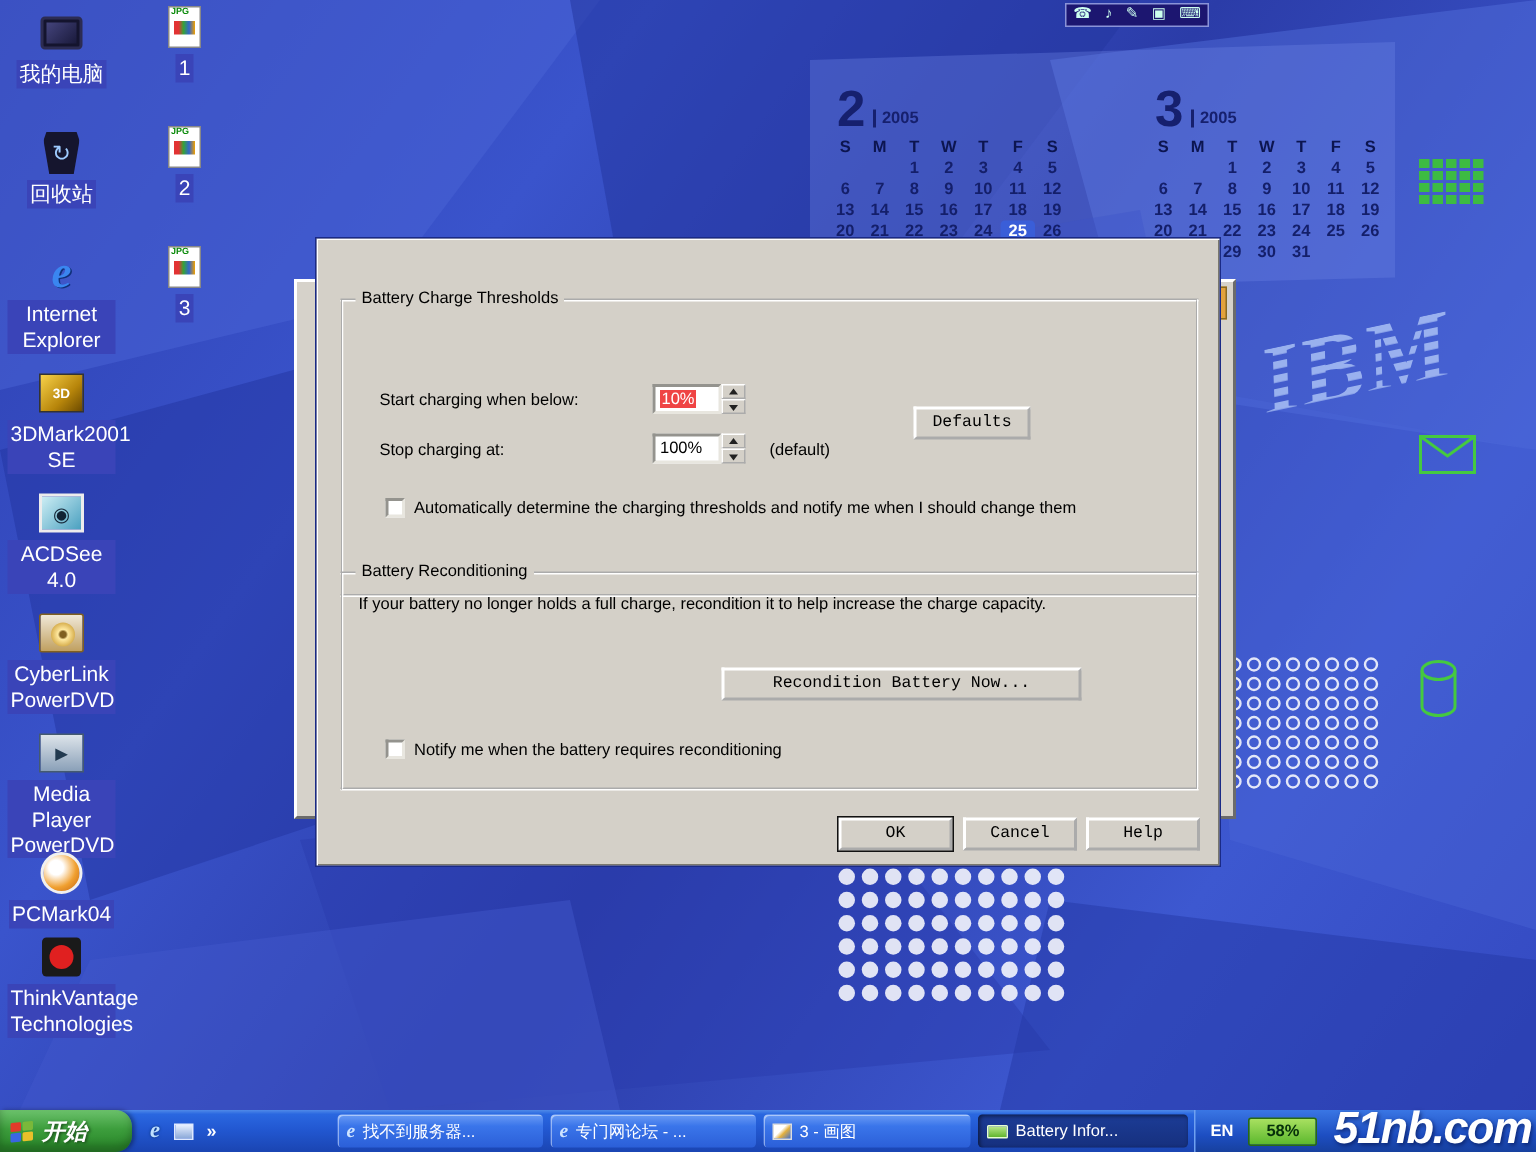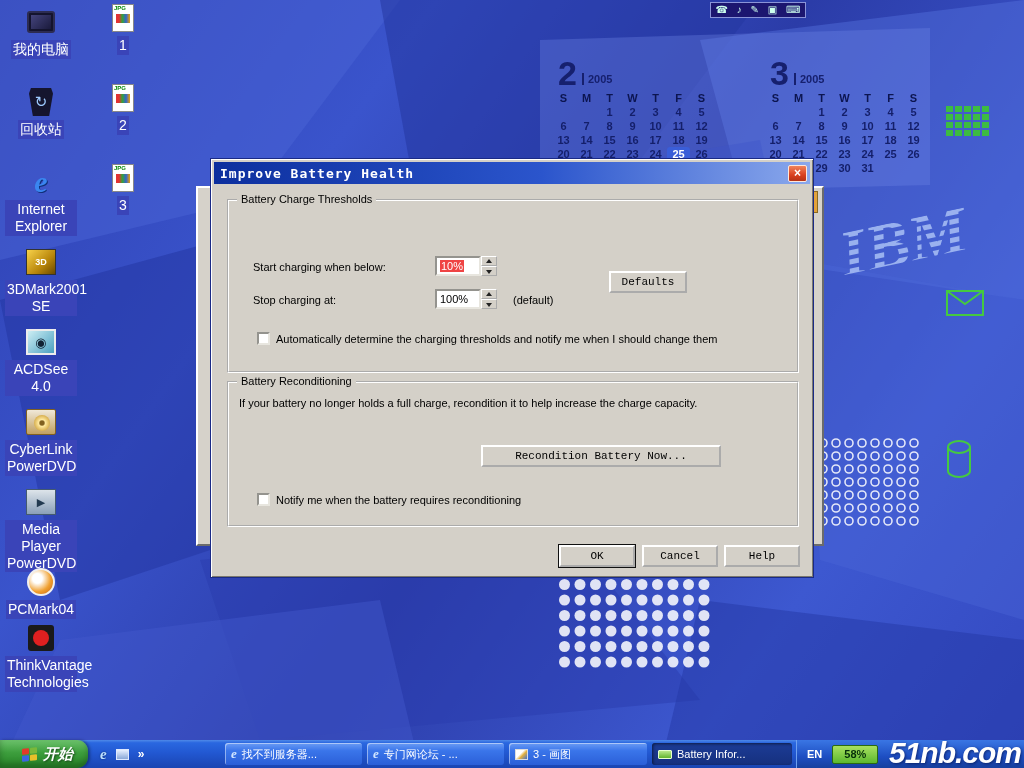--- a/index.html
+++ b/index.html
@@ -67,21 +67,21 @@
 
   
   #dialog{position:absolute;left:210px;top:158px;width:604px;height:420px;z-index:6;background:#d4d0c8;
     border:1px solid #1a2a86;box-shadow:inset 1px 1px 0 #fff,inset -1px -1px 0 #7a786e;padding:3px;font-size:11px;color:#000}
   .titlebar{height:22px;background:linear-gradient(90deg,#0c2f9e 0%,#2b55cc 55%,#8aa8ec 100%);
     display:flex;align-items:center;padding:0 3px 0 6px}
   .title{color:#fff;font-family:"DejaVu Sans Mono",monospace;font-weight:bold;font-size:13px;letter-spacing:1px}
   .closebtn{margin-left:auto;width:19px;height:17px;background:linear-gradient(#f0835a,#d9401f 60%,#b53216);
     border:1px solid #ffe6da;border-radius:2px;color:#fff;font-weight:bold;font-size:12px;line-height:15px;text-align:center;cursor:pointer}
   .group{position:absolute;border:2px groove #ffffff;padding:0}
-  #group1{left:16px;top:40px;width:572px;height:174px}
+  #group1{left:16px;top:40px;width:572px;height:199px}
   #group2{left:16px;top:222px;width:572px;height:146px}
   .legend{position:absolute;top:-8px;left:8px;background:#d4d0c8;padding:0 4px;font-size:11px}
   .desc{position:absolute;left:10px;top:14px;width:552px}
   .abs{position:absolute}
   .spinner{display:flex;position:absolute}
   .spin-box{width:46px;height:20px;background:#fff;border:2px inset #e8e6df;display:flex;align-items:center;padding-left:3px}
   .sel{background:#ef4444;color:#fff;padding:0 1px}
   .sp-col{display:flex;flex-direction:column;width:16px;height:20px}
   .sp{flex:1;background:#d4d0c8;border:1px outset #fff;display:flex;align-items:center;justify-content:center}
   .sp.up::after{content:'';border:3px solid transparent;border-bottom:4px solid #222;margin-top:-4px}
@@ -89,21 +89,21 @@
   .btn{background:#d4d0c8;border:2px outset #fff;font-size:11px;color:#000;text-align:center;cursor:pointer;
     display:flex;align-items:center;justify-content:center;font-family:Liberation Mono, monospace}
   .btn.default{outline:1px solid #111}
   .cbrow{position:absolute;display:flex;align-items:flex-end;gap:6px}
   .cbox{width:13px;height:13px;background:#fff;border:2px inset #e8e6df;flex:none}
 
   
   #taskbar{position:absolute;left:0;bottom:0;width:1024px;height:28px;z-index:10;
     background:linear-gradient(#4f8ae8 0%,#2a67e0 10%,#2258d2 45%,#1b46b4 96%)}
   #start{position:absolute;left:0;top:0;height:28px;width:88px;border-radius:0 11px 11px 0;cursor:pointer;
-    background:linear-gradient(#6cc26c,#3d9e3d 45%,#2c8a2c 85%);display:flex;align-items:center;gap:6px;padding:0 10px 0 22px;
+    background:linear-gradient(#6cc26c,#3d9e3d 45%,#2c8a2c 85%);display:flex;align-items:center;gap:6px;padding:0 10px 0 7px;
     color:#fff;font-weight:bold;font-style:italic;font-size:15px;text-shadow:1px 1px 2px #1a4a1a;
     box-shadow:inset 0 -4px 6px rgba(0,0,0,.25),2px 0 3px rgba(0,0,0,.35)}
   .winflag{display:grid;grid-template-columns:7px 7px;grid-gap:1px;transform:skewY(-6deg)}
   .winflag i{width:7px;height:6px;border-radius:1px;display:block}
   .f-r{background:#e23a2a}.f-g{background:#7ab83a}.f-b{background:#3a66e2}.f-y{background:#e8c02a}
   #qlaunch{position:absolute;left:100px;top:0;height:28px;display:flex;align-items:center;gap:9px;color:#fff}
   .ql{cursor:pointer}
   .ql-ie{font-family:"Liberation Serif",serif;font-weight:bold;font-style:italic;font-size:15px;color:#bfe0ff;text-shadow:0 0 2px #06306e}
   .ql-desk{width:13px;height:11px;background:linear-gradient(#e8f0ff,#8aa8d8);border:1px solid #dfe9ff;display:block}
   .ql-more{font-size:12px;font-weight:bold;color:#fff}
@@ -454,24 +454,20 @@
       <div class="dicon" style="left: 86px; top: 162px;"><span class="sh">
           <span class="i-jpg"></span>
         </span><span class="dlabel">3</span></div>
     </div>
 
   <div id="bg-window">
     <span class="accent"></span>
   </div>
 
   <div id="dialog">
-    <div class="titlebar">
-      <span class="title">Improve Battery Health</span>
-      <span class="closebtn">×</span>
-    </div>
 
     <div class="group" id="group1">
       <span class="legend">Battery Charge Thresholds</span>
 
       <span class="abs" style="left:24px;top:60px">Start charging when below:</span>
       <div class="spinner" style="left:206px;top:55px">
         <div class="spin-box">
           <span class="sel">10%</span>
         </div>
         <div class="sp-col">

